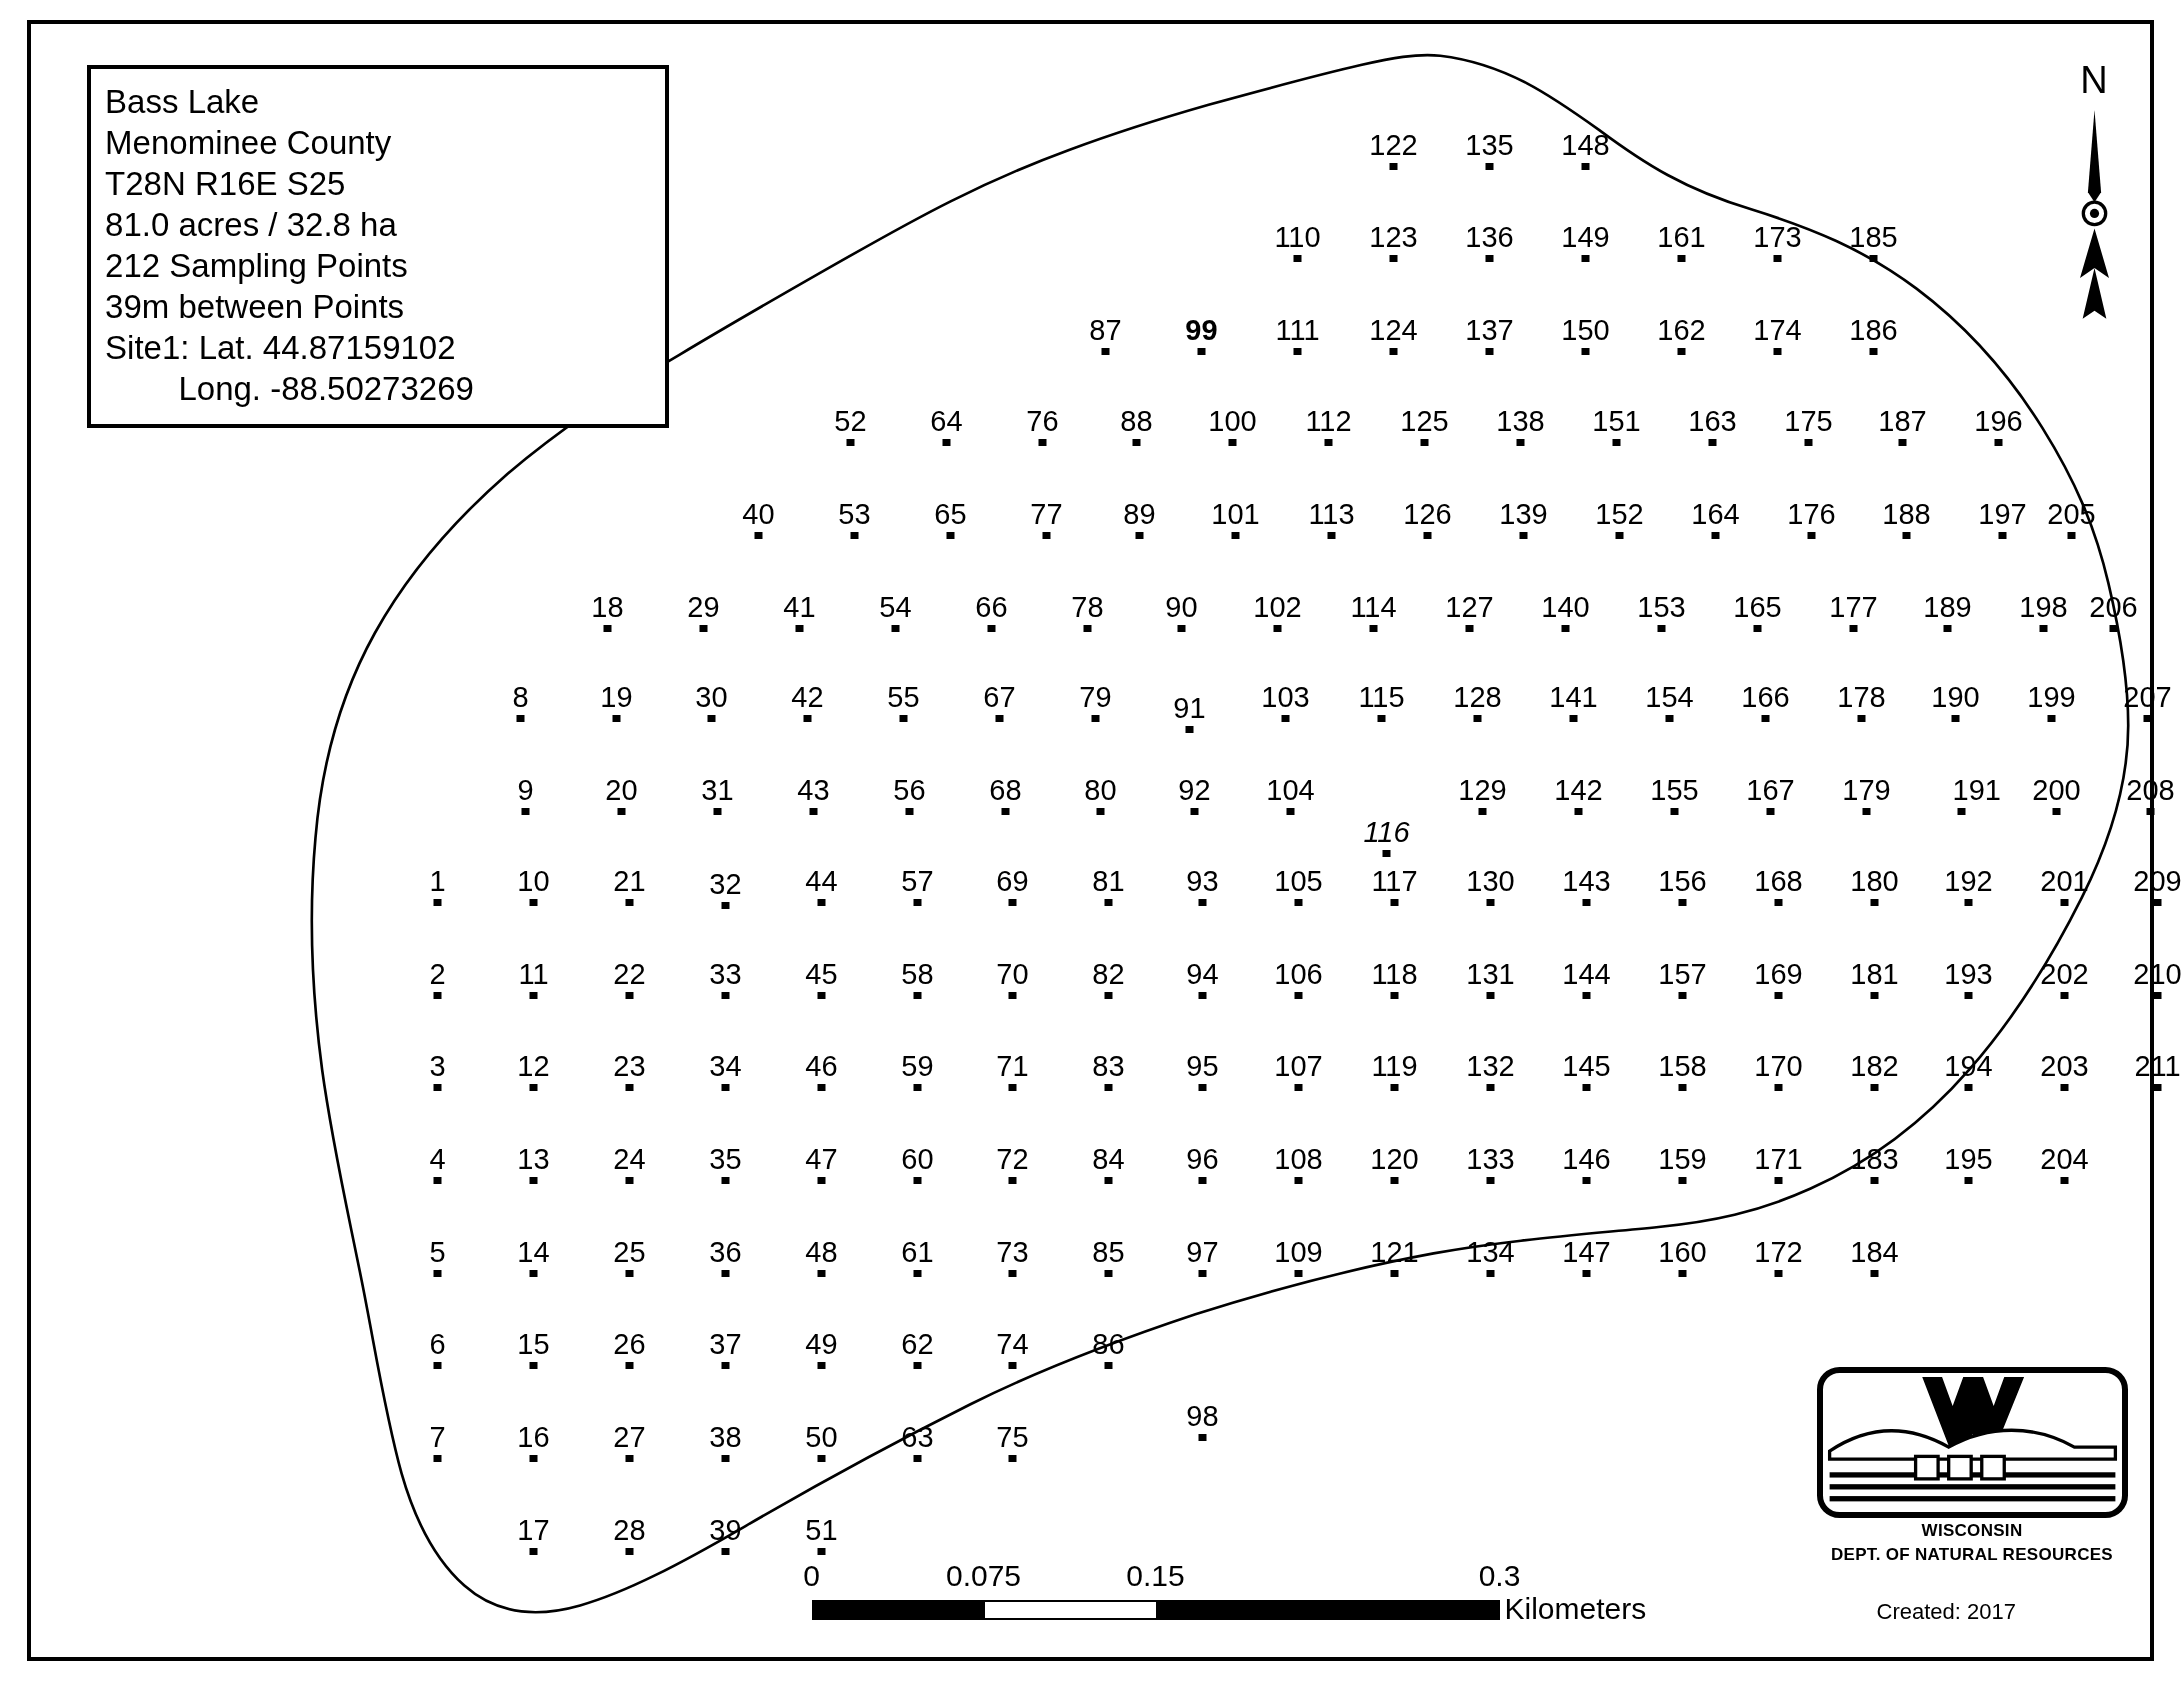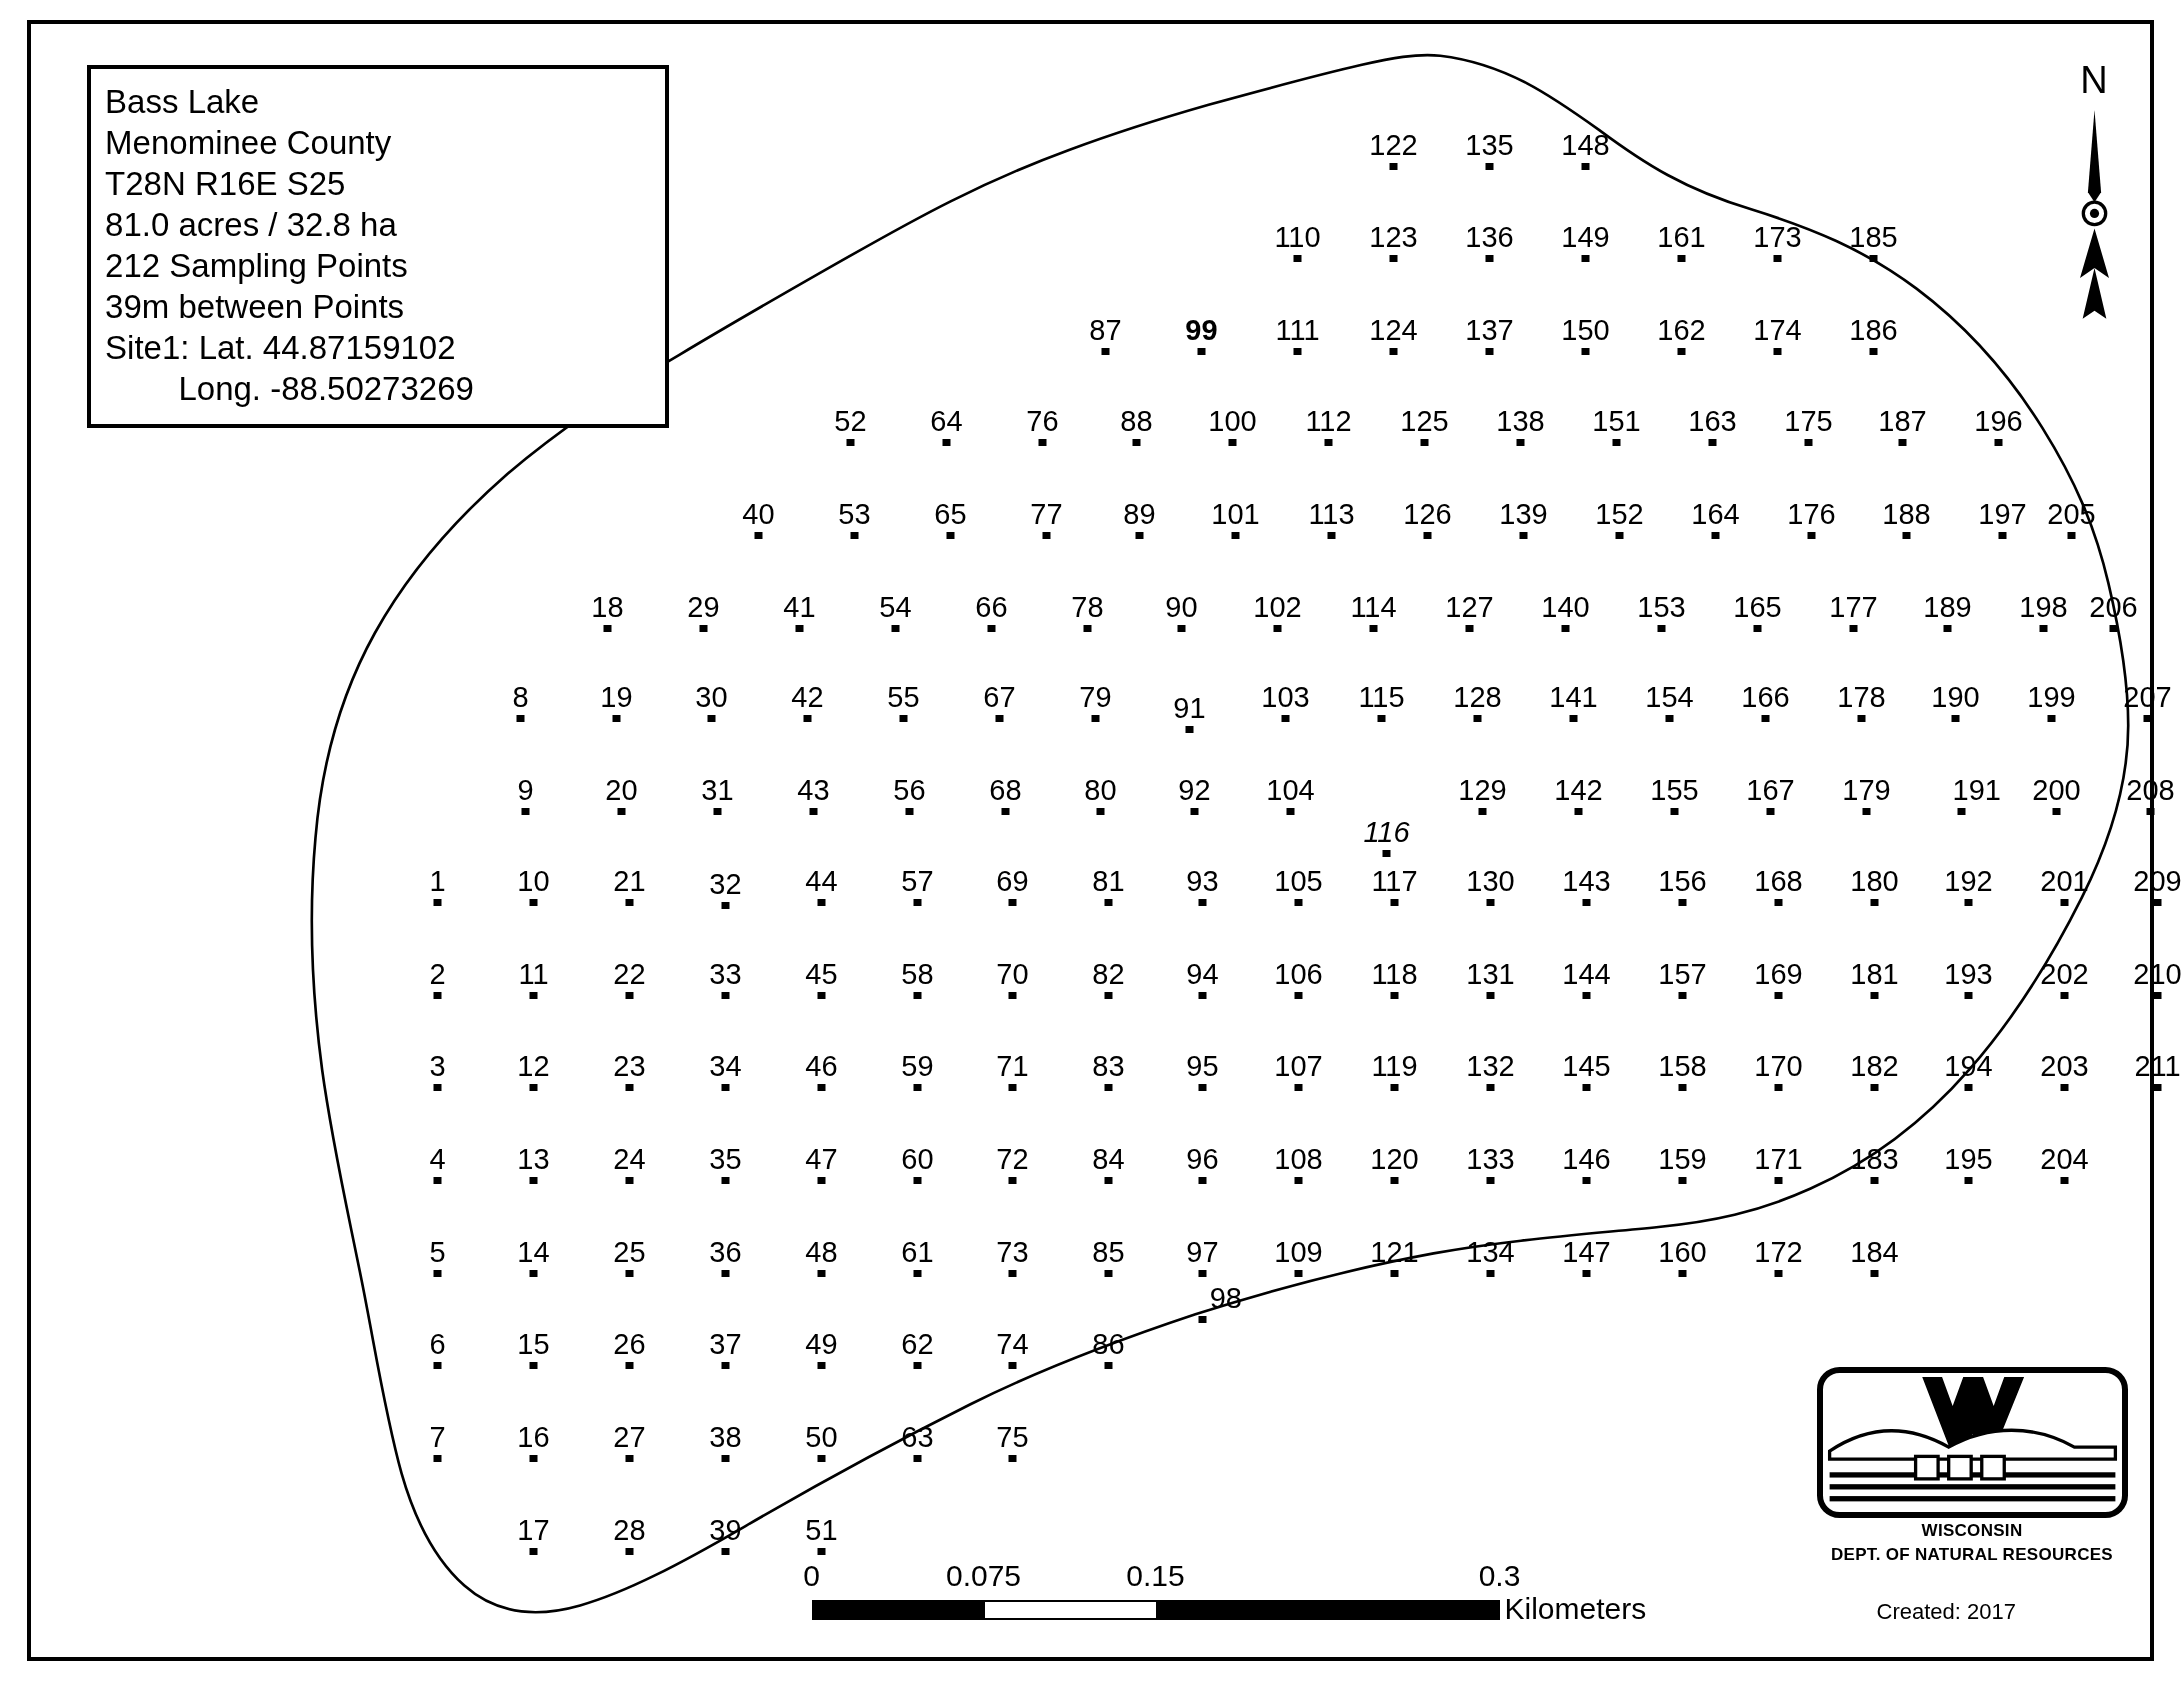--- a/index.html
+++ b/index.html
@@ -1029,21 +1029,21 @@
           <span class="dot"></span>
         </div>
         <div class="pt" style="left: 982px; top: 1305px;">
           <span class="lbl">74</span>
           <span class="dot"></span>
         </div>
         <div class="pt" style="left: 1078px; top: 1305px;">
           <span class="lbl">86</span>
           <span class="dot"></span>
         </div>
-        <div class="pt" style="left: 1172px; top: 1259px; text-align: right;">
+        <div class="pt" style="left: 1172px; top: 1377px;">
           <span class="lbl">98</span>
           <span class="dot"></span>
         </div>
         <div class="pt" style="left: 407px; top: 1398px;">
           <span class="lbl">7</span>
           <span class="dot"></span>
         </div>
         <div class="pt" style="left: 503px; top: 1398px;">
           <span class="lbl">16</span>
           <span class="dot"></span>

